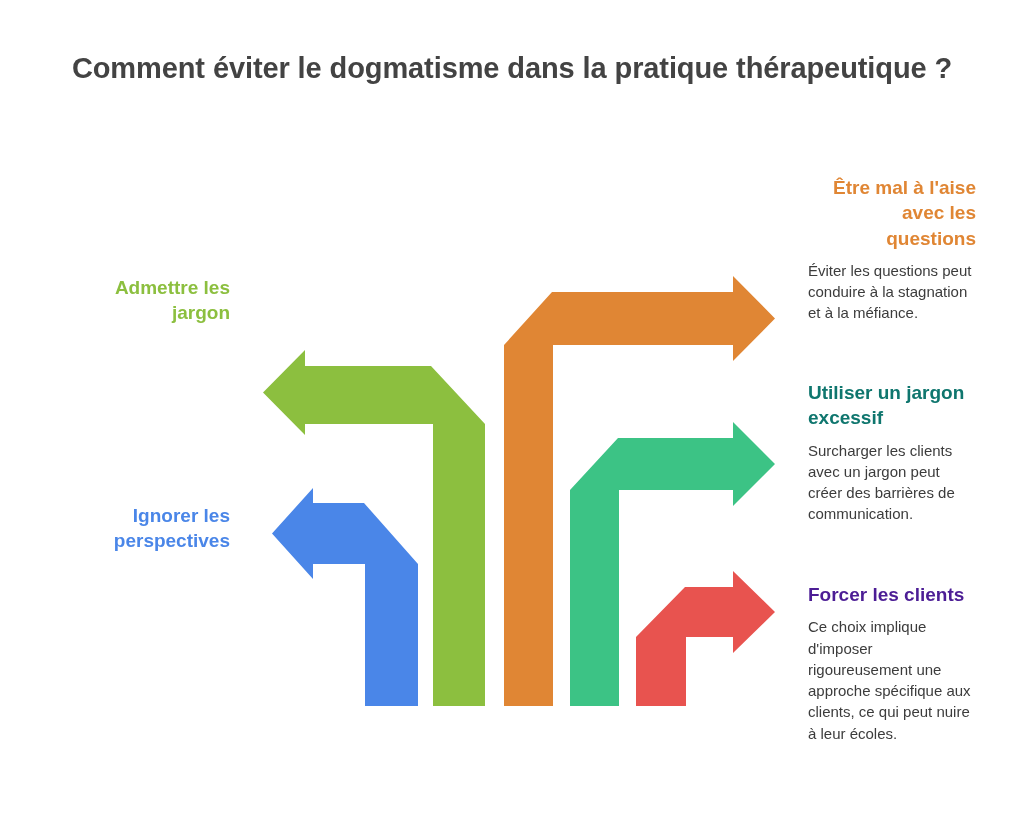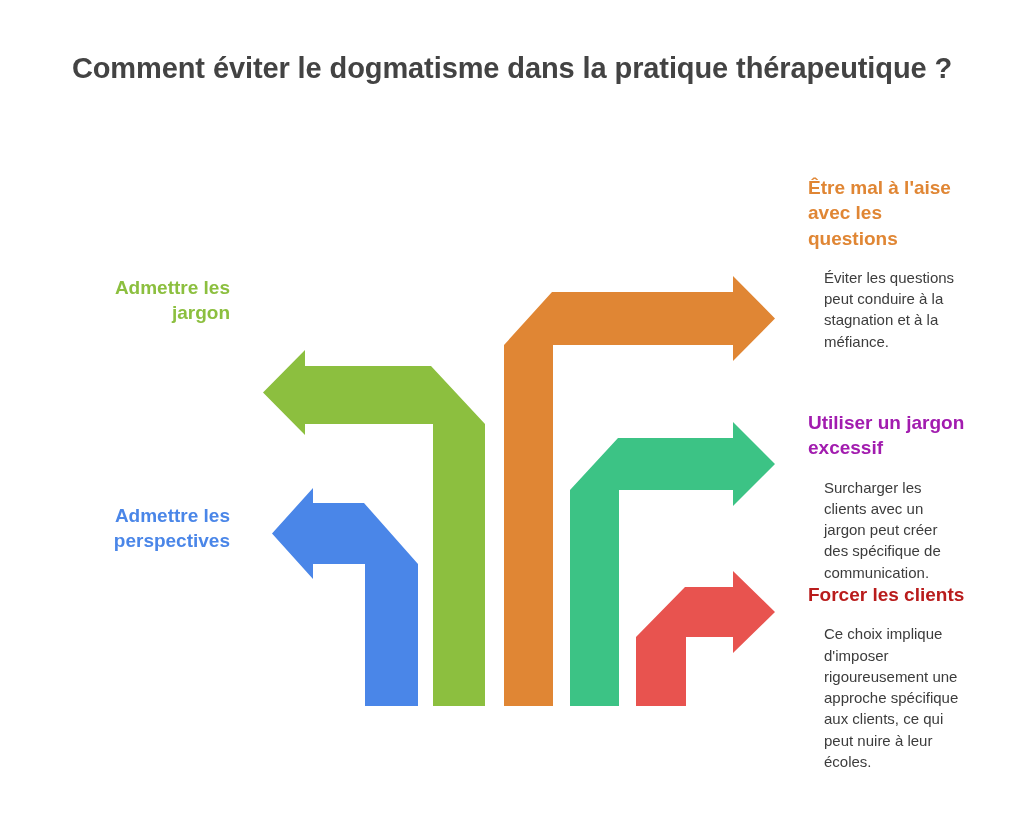--- a/index.html
+++ b/index.html
@@ -45,21 +45,21 @@
     font-size: 19px;
     font-weight: 700;
     line-height: 1.33;
     margin: 0 0 9px 0;
   }
   .bbody {
     font-size: 15px;
     font-weight: 400;
     line-height: 1.42;
     color: #3c3c3c;
-    margin: 16px;
+    margin: 0;
   }
   #graphic {
     position: absolute;
     left: 0;
     top: 0;
   }
 </style>
 </head>
 <body>
 
@@ -94,31 +94,31 @@
       <path d="M 685,587 L 733,587 L 733,571 L 775,612 L 733,653 L 733,637 L 636,637 Z" fill="#e8534f"></path>
     </g>
 
   </svg>
 
   <div class="block left" style="top:275px;">
     <p class="bhead" style="color:#8cbf3f;">Admettre les jargon</p>
   </div>
 
   <div class="block left" style="top:503px;">
-    <p class="bhead" style="color:#4a86e8;">Admettre les perspectives</p>
+    <p class="bhead" style="color:#4a86e8;">Ignorer les perspectives</p>
   </div>
 
   <div class="block right" style="top:175px;">
-    <p class="bhead" style="color:#e08634;">Être mal à l'aise avec les questions</p>
+    <p class="bhead" style="color:#e08634;text-align:right;">Être mal à l'aise avec les questions</p>
     <p class="bbody">Éviter les questions peut conduire à la stagnation et à la méfiance.</p>
   </div>
 
   <div class="block right" style="top:380px;">
-    <p class="bhead" style="color:#a21caf;margin-top:30px;">Utiliser un jargon excessif</p>
-    <p class="bbody">Surcharger les clients avec un jargon peut créer des spécifique de communication.</p>
+    <p class="bhead" style="color:#0f766e;">Utiliser un jargon excessif</p>
+    <p class="bbody">Surcharger les clients avec un jargon peut créer des barrières de communication.</p>
   </div>
 
   <div class="block right" style="top:582px;">
-    <p class="bhead" style="color:#b91c1c;">Forcer les clients</p>
+    <p class="bhead" style="color:#4c1d95;">Forcer les clients</p>
     <p class="bbody">Ce choix implique d'imposer rigoureusement une approche spécifique aux clients, ce qui peut nuire à leur écoles.</p>
   </div>
 
 </div>
 
 </body></html>

